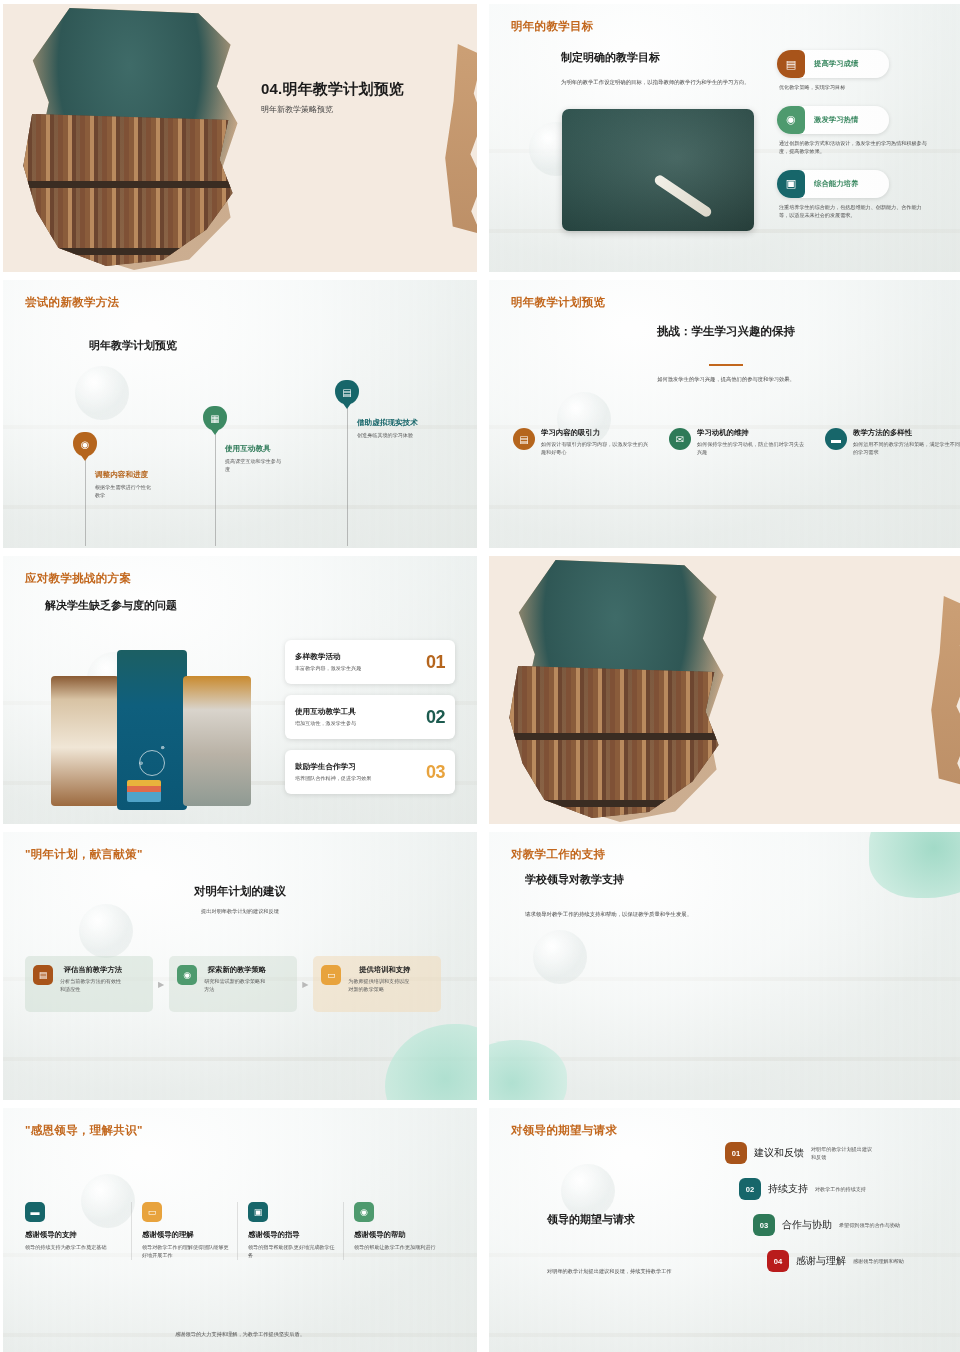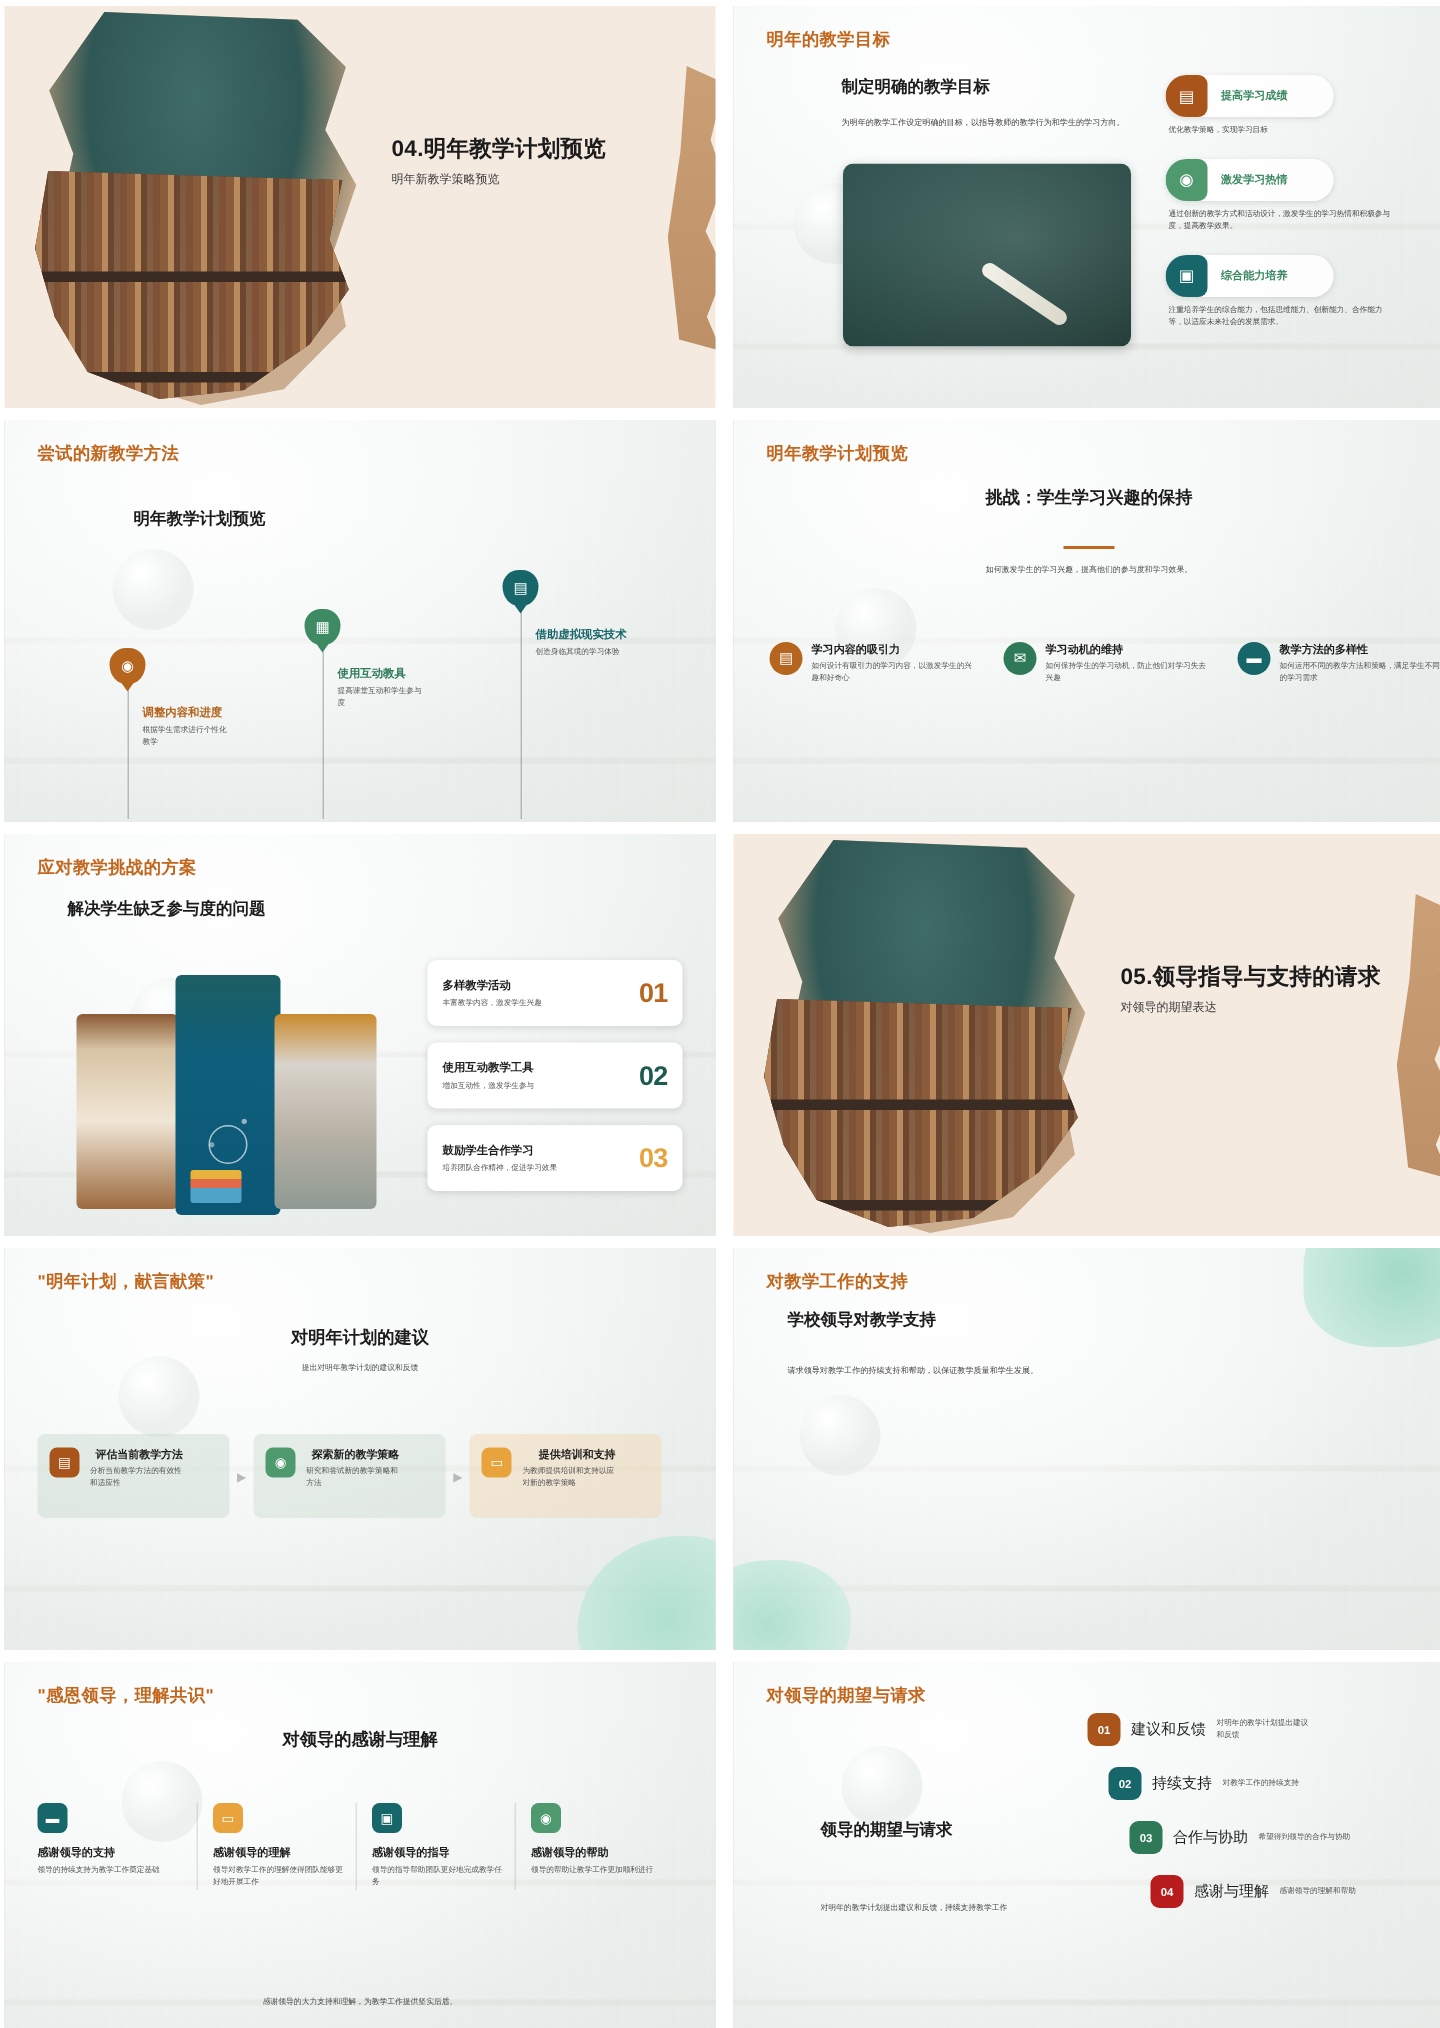--- a/index.html
+++ b/index.html
@@ -67,21 +67,21 @@
     content:"";position:absolute;left:-4%;right:-4%;height:7px;background:#3a2c22;
   }
   .cover .shelfimg::before{top:44%;}
   .cover .shelfimg::after{top:88%;}
   .cover .brush {
     position:absolute; right:-6px; top:40px; width:42px; height:190px;
     background:linear-gradient(180deg,#c8996c,#b8885d);
     clip-path: polygon(40% 0%, 100% 6%, 78% 26%, 100% 40%, 70% 58%, 100% 72%, 72% 88%, 95% 100%, 28% 96%, 10% 60%, 30% 30%);
     opacity:.92;
   }
-  .cover-text { position:absolute; left:258px; top:86px; width:200px; }
+  .cover-text { position:absolute; left:258px; top:76px; width:200px; }
   .cover-title { font-size:15px; font-weight:bold; color:#1b1b1b; letter-spacing:.2px; }
   .cover-sub { font-size:8px; color:#3d3d3d; margin-top:5px; }
 
   
   .kicker {
     position:absolute; left:22px; top:15px;
     font-size:11.5px; font-weight:bold; color:#c2671d; letter-spacing:.3px;
   }
   .h2 { font-size:11px; font-weight:bold; color:#1c1c1c; }
   .h2c { font-size:11.5px; font-weight:bold; color:#1c1c1c; text-align:center; }
@@ -365,24 +365,20 @@
           </div>
         <div class="n" style="color:#e8a33d">03</div>
       </div>
     </div>
   </div>
 
   <div class="slide cover">
     <div class="art"></div>
     <div class="shelfimg"></div>
     <div class="brush"></div>
-    <div class="cover-text">
-      <div class="cover-title">05.领导指导与支持的请求</div>
-      <div class="cover-sub">对领导的期望表达</div>
-    </div>
   </div>
 
   <div class="slide">
     <div class="bg-shelf"></div>
     <div class="veil"></div>
     <div class="blob" style="right:-28px;bottom:-34px;width:120px;height:110px;background:radial-gradient(circle,#9ddcc8,#cfeee2);opacity:.75;border-radius:60% 40% 55% 45%;"></div>
     <div class="globe" style="left:76px;top:72px;"></div>
     <div class="kicker">"明年计划，献言献策"</div>
     <div class="s7-h h2c">对明年计划的建议</div>
     <div class="s7-sub">提出对明年教学计划的建议和反馈</div>
@@ -422,21 +418,20 @@
     <div class="kicker">对教学工作的支持</div>
     <div class="s8-h h2">学校领导对教学支持</div>
     <div class="s8-p body-s">请求领导对教学工作的持续支持和帮助，以保证教学质量和学生发展。</div>
   </div>
 
   <div class="slide">
     <div class="bg-shelf"></div>
     <div class="veil"></div>
     <div class="globe" style="left:78px;top:66px;"></div>
     <div class="kicker">"感恩领导，理解共识"</div>
-    <div class="s9-h h2c">对领导的感谢与理解</div>
     <div class="s9-row">
       <div class="s9-col">
         <span class="sq" style="background:#17666a">▬</span>
         <div class="s9-t">感谢领导的支持</div>
         <div class="s9-d">领导的持续支持为教学工作奠定基础</div>
       </div>
       <div class="s9-col">
         <span class="sq" style="background:#e8a33d">▭</span>
         <div class="s9-t">感谢领导的理解</div>
         <div class="s9-d">领导对教学工作的理解使得团队能够更好地开展工作</div>

